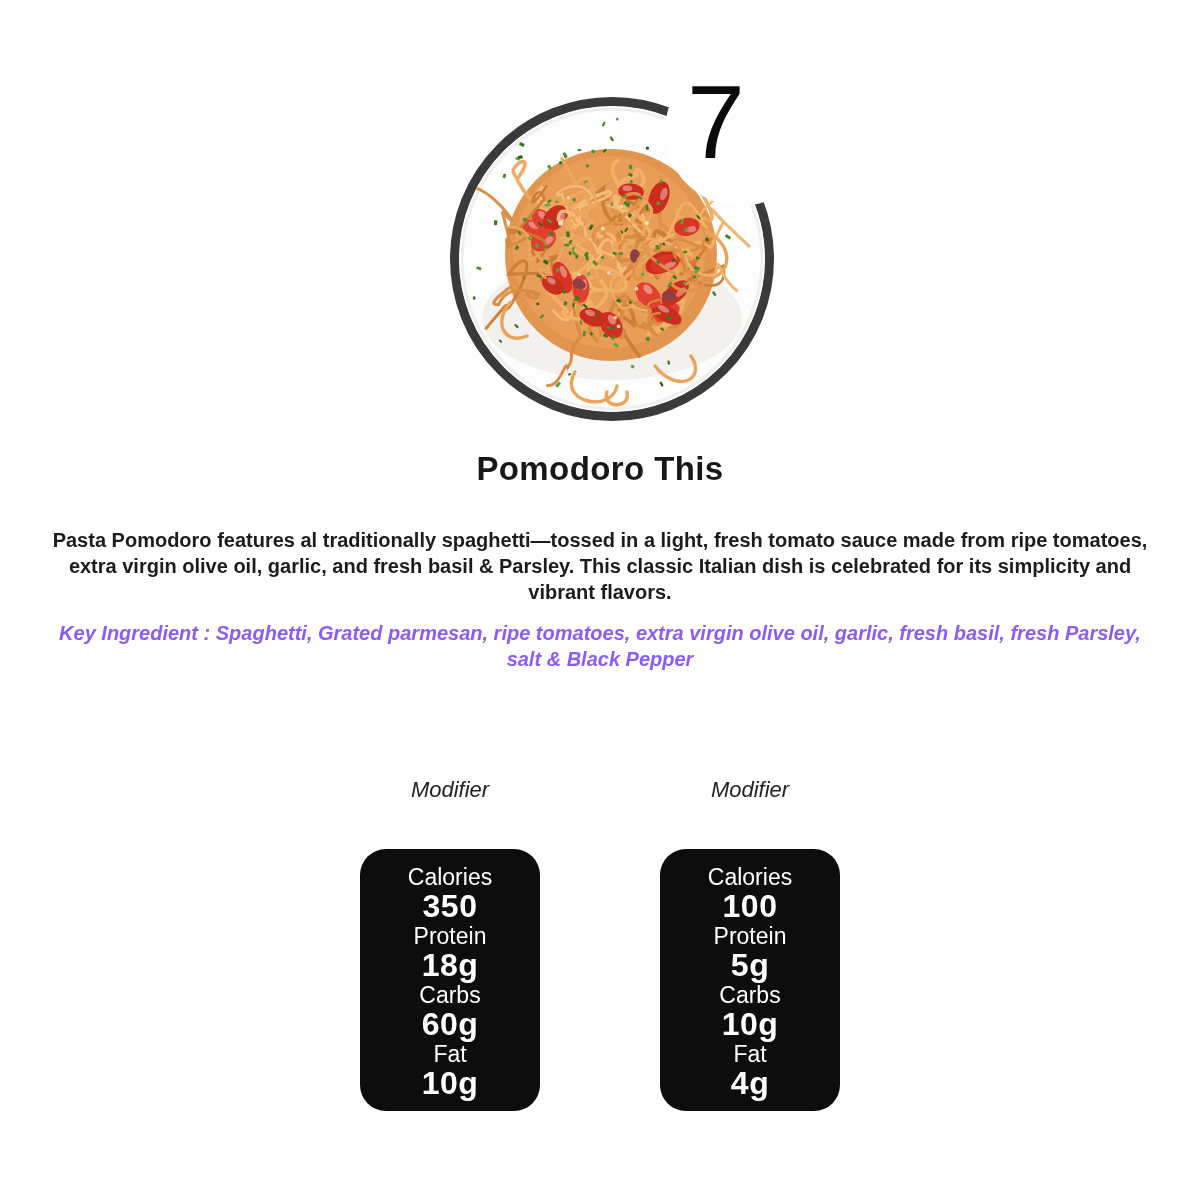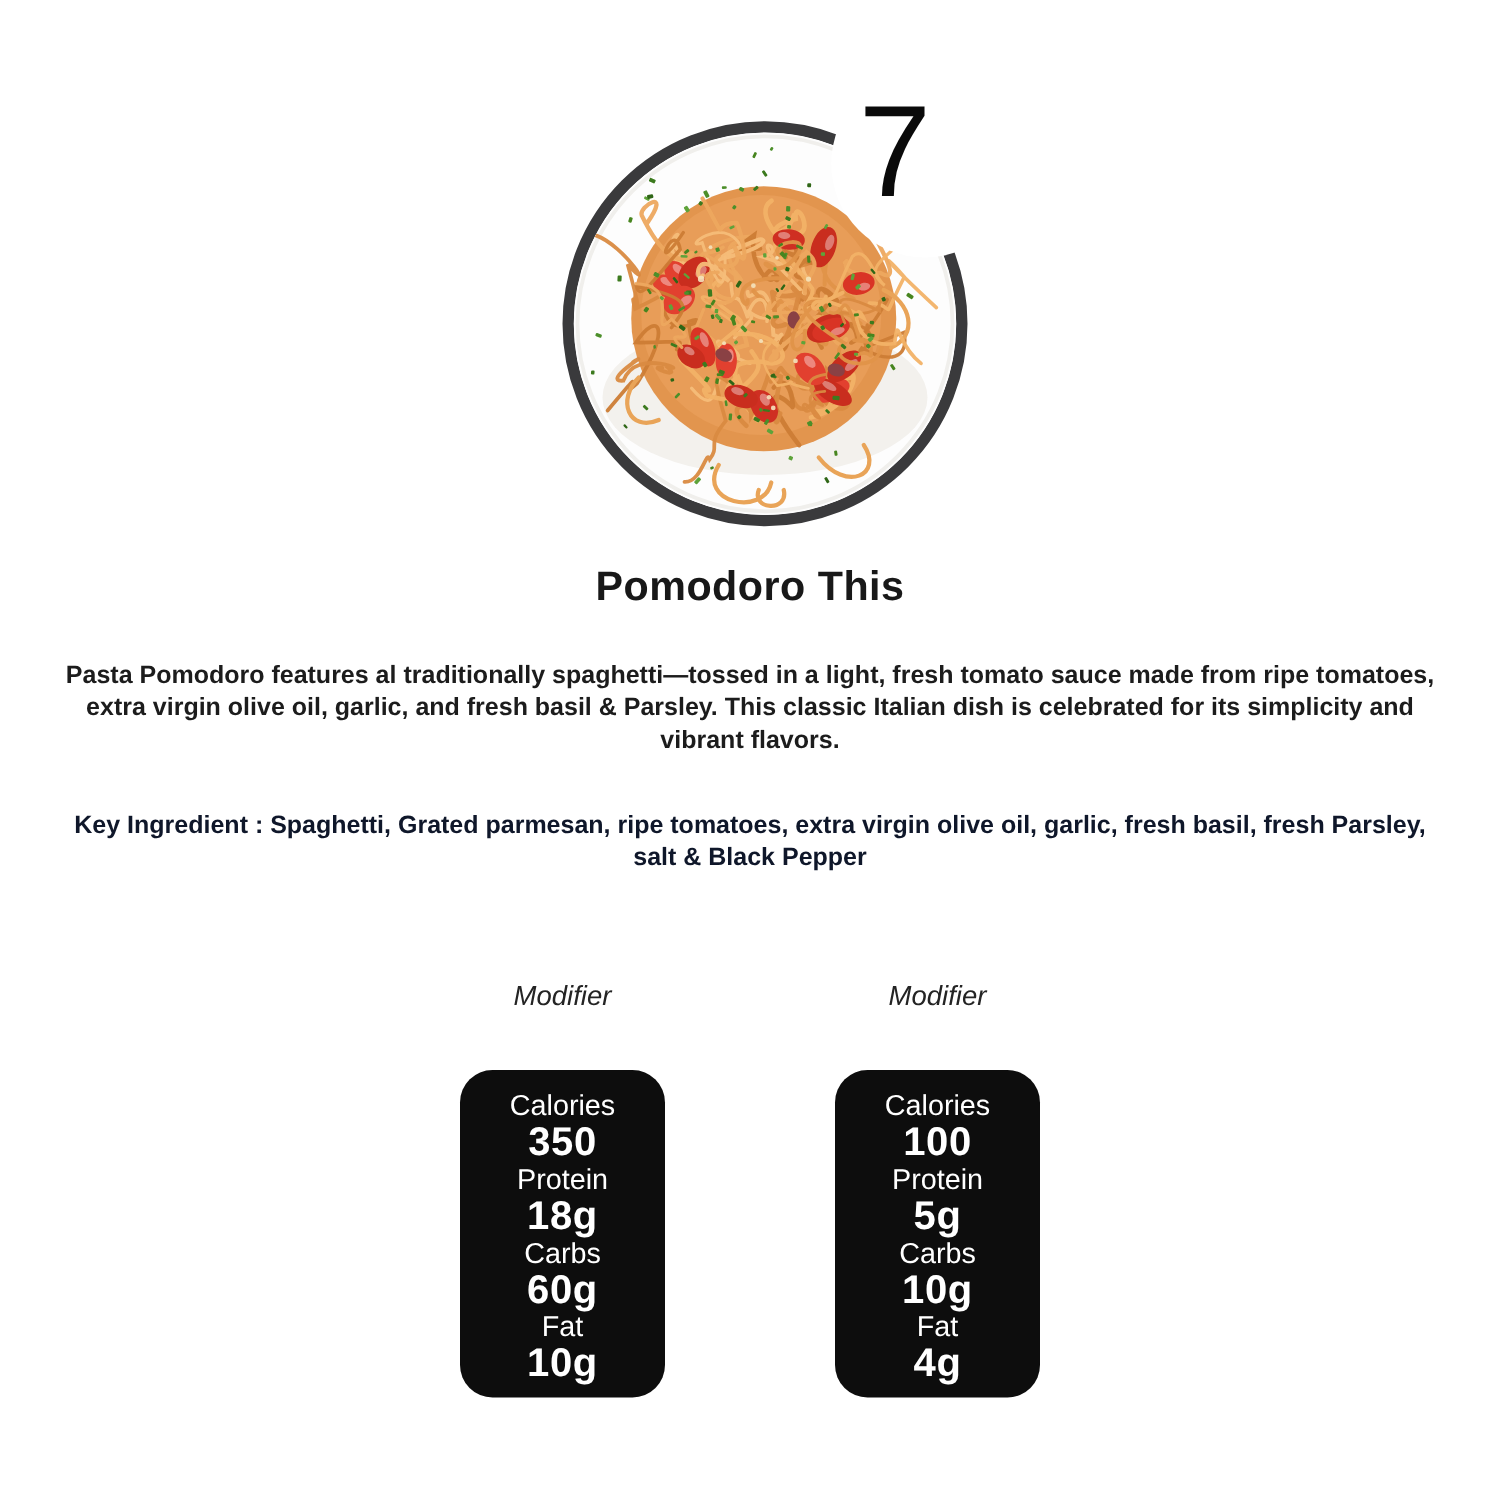--- a/index.html
+++ b/index.html
@@ -27,31 +27,31 @@
 
   .title{
     text-align:center;margin-top:28px;font-size:33px;line-height:40px;
     font-weight:700;letter-spacing:0.4px;color:#181818;
   }
   .description{
     width:1096px;margin:38px auto 0;text-align:center;
     font-size:20px;line-height:26px;font-weight:600;color:#1c1c1c;
   }
   .key-ingredients{
-    width:1096px;margin:42px auto 0;text-align:center;
-    font-size:20px;line-height:26px;font-weight:600;color:#0f172a;
+    width:1096px;margin:15px auto 0;text-align:center;
+    font-size:20px;line-height:26px;font-weight:600;color:#8b5cf6;font-style:italic;
   }
 
   .modifiers-row{display:flex;justify-content:center;margin-top:85px;}
-  .modifier-col{width:300px;text-align:center;}
+  .modifier-col{width:300px;text-align:center;margin-top:20px;}
   .modifier-label{font-size:22px;line-height:26px;font-style:italic;font-weight:500;color:#242424;}
   .modifier-name{font-size:26px;line-height:30px;font-weight:700;color:#141414;}
 
   .nutrition-card{
-    width:164px;margin:46px auto 0;background:#0d0d0d;color:#ffffff;
+    width:180px;margin:46px auto 0;background:#0d0d0d;color:#ffffff;
     border-radius:26px;padding:15px 0 11px;text-align:center;
   }
   .nut-label{font-size:23px;line-height:26px;font-weight:500;}
   .nut-value{font-size:32px;line-height:33px;font-weight:800;letter-spacing:0.5px;}
 </style>
 </head>
 <body>
 
 <div class="card">
 

